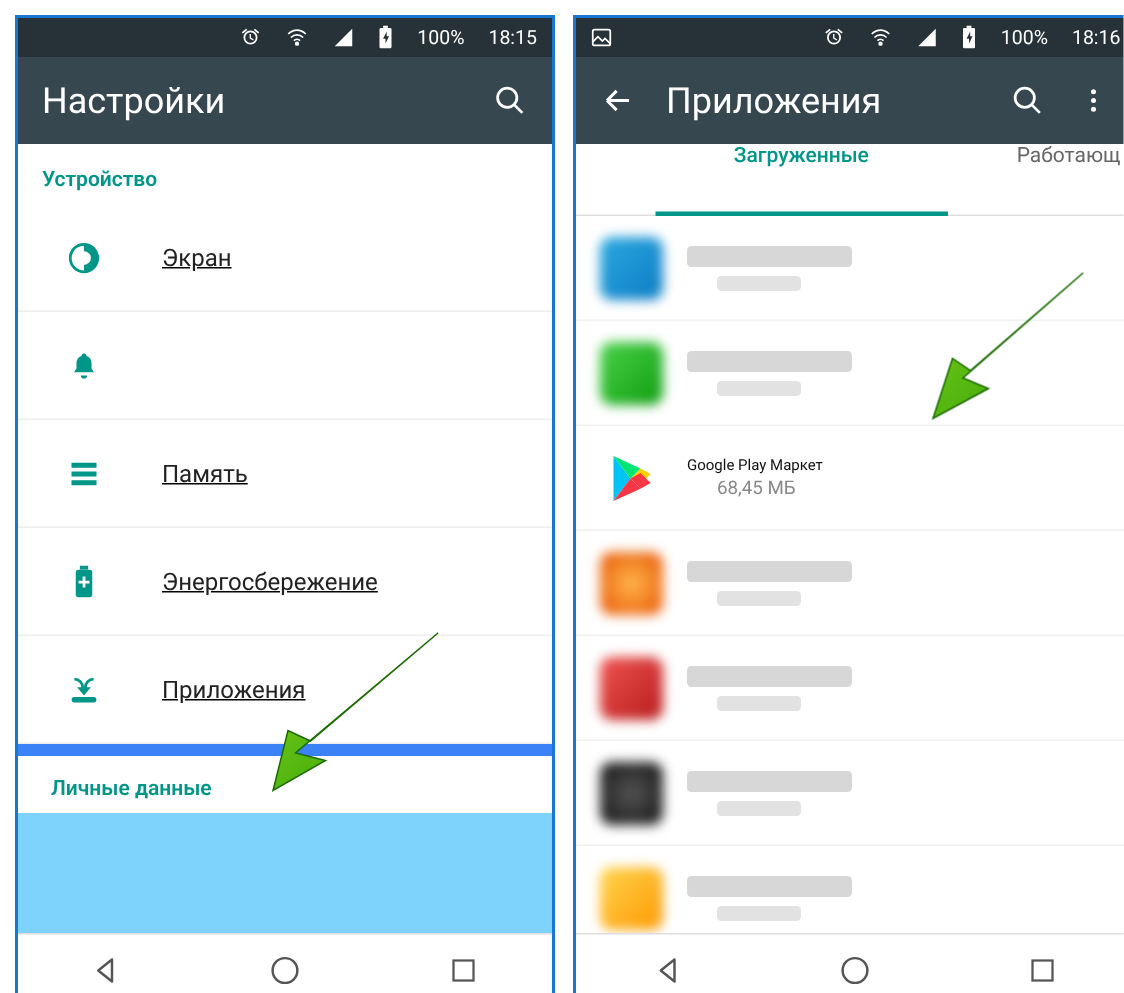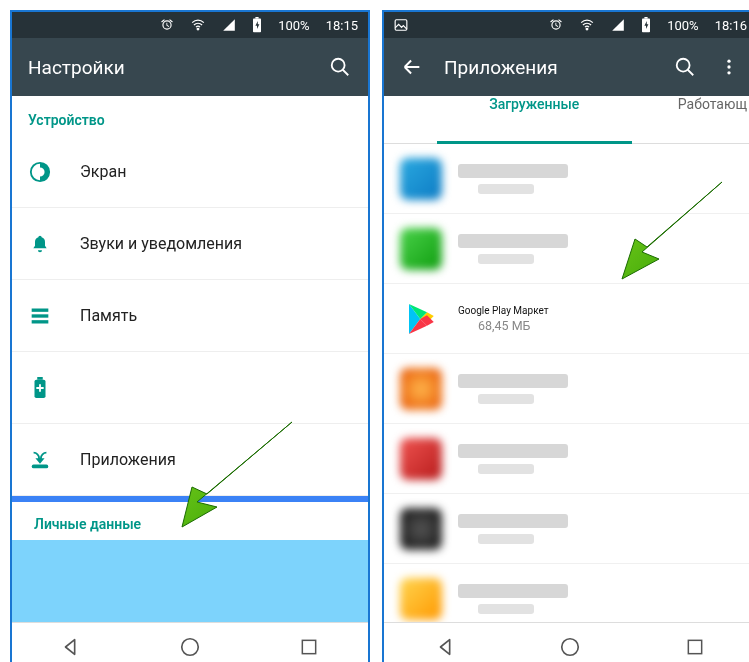--- a/index.html
+++ b/index.html
@@ -7,29 +7,29 @@
 .stage { width: 749px; height: 662px; position: relative; display: flex; gap: 12px; }
 .phone { border: 2px solid #1976d2; flex: 1; display: flex; flex-direction: column; background: #fff; position: relative; overflow: hidden; }
 .phone-left { width: 360px; flex: 0 0 360px; }
 .phone-right { flex: 1; }
 
 .statusbar { background: #263238; color: #fff; height: 26px; display: flex; align-items: center; justify-content: flex-end; padding: 0 10px; gap: 8px; font-size: 13px; }
 .statusbar .left-icons { display: flex; gap: 6px; margin-right: auto; }
 .statusbar .icons { display: flex; align-items: center; gap: 16px; }
 
 .appbar { background: #37474f; color: #fff; height: 58px; display: flex; align-items: center; padding: 0 16px; gap: 20px; }
-.appbar .title { font-size: 19px; font-weight: 400; }
+.appbar .title { font-size: 24px; font-weight: 400; }
 .appbar .spacer { flex: 1; }
 .appbar .iconbtn { width: 24px; height: 24px; display: flex; align-items: center; justify-content: center; cursor: pointer; }
 
 .content { flex: 1; overflow-y: auto; background: #7dd3fc; }
 .section-header { color: #009688; font-size: 14px; font-weight: 600; padding: 16px 16px 8px; background: #fff; }
-.section-header.topgap { border-top: 6px solid #3b82f6; padding-top: 14px; padding-left: 22px; }
-
-.setting-row { display: flex; align-items: center; height: 72px; padding: 0 16px; gap: 28px; border-bottom: 1px solid #eee; background: #fff; cursor: pointer; }
+.section-header.topgap { border-top: 8px solid #3b82f6; padding-top: 14px; padding-left: 22px; }
+
+.setting-row { display: flex; align-items: center; height: 72px; padding: 0 32px; gap: 40px; border-bottom: 1px solid #eee; background: #fff; cursor: pointer; text-decoration: underline; }
 .setting-row .icon { width: 24px; display: flex; justify-content: center; color: #009688; }
 .setting-row .label { font-size: 16px; color: #222; }
 
 .tabs { display: flex; height: 48px; background: #fff; border-bottom: 1px solid #ddd; }
 .tab { flex: 1; display: flex; align-items: flex-start; justify-content: center; font-size: 14px; color: #666; cursor: pointer; position: relative; white-space: nowrap; padding: 0 10px; }
 .tab.active { color: #009688; font-weight: 500; }
 .tab.active::after { content: ""; position: absolute; left: 0; right: 0; bottom: -1px; height: 3px; background: #009688; }
 
 .applist { background: #fff; }
 .app-row { display: flex; align-items: center; height: 70px; padding: 0 16px; gap: 16px; border-bottom: 1px solid #f0f0f0; cursor: pointer; }
@@ -109,21 +109,20 @@
         </span>
         <span class="label">Экран</span>
       </div>
 
       <div class="setting-row">
         <span class="icon">
           <svg width="20" height="22" viewBox="0 0 24 24" fill="#009688">
               <path d="M12 2a2 2 0 012 2 6 6 0 014 5.7V14l2 3H4l2-3V9.7A6 6 0 0110 4a2 2 0 012-2zm0 20a2.5 2.5 0 002.5-2.5h-5A2.5 2.5 0 0012 22z"></path>
             </svg>
         </span>
-        <span class="label">Звуки и уведомления</span>
       </div>
 
       <div class="setting-row">
         <span class="icon">
           <svg width="20" height="20" viewBox="0 0 24 24" fill="#009688">
               <rect x="2" y="3" width="20" height="4"></rect>
               <rect x="2" y="10" width="20" height="4"></rect>
               <rect x="2" y="17" width="20" height="4"></rect>
             </svg>
         </span>
@@ -132,20 +131,21 @@
 
 
       <div class="setting-row">
         <span class="icon">
           <svg width="14" height="22" viewBox="0 0 14 24" fill="#009688">
               <rect x="1" y="3" width="12" height="20" rx="2"></rect>
               <rect x="4" y="0" width="6" height="3"></rect>
               <path d="M6 8h2v3h3v2H8v3H6v-3H3v-2h3V8z" fill="#fff"></path>
             </svg>
         </span>
+        <span class="label">Энергосбережение</span>
       </div>
 
       <div class="setting-row">
         <span class="icon">
           <svg width="22" height="22" viewBox="0 0 24 24" fill="#009688">
               <path d="M5 3a7 7 0 017 7 7 7 0 017-7v2a5 5 0 00-5 5h3l-5 6-5-6h3a5 5 0 00-5-5V3z"></path>
               <rect x="3" y="17" width="18" height="4" rx="2"></rect>
             </svg>
         </span>
         <span class="label">Приложения</span>

